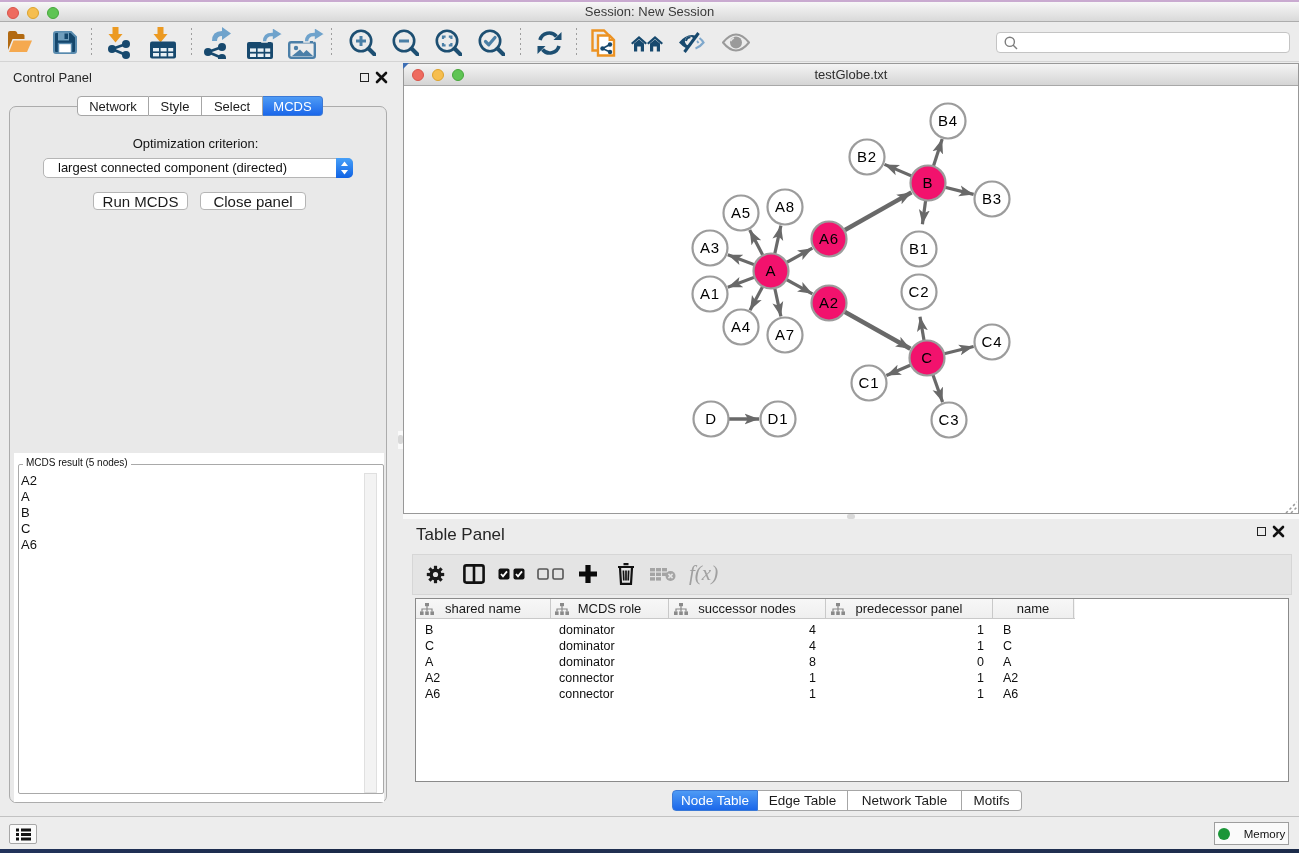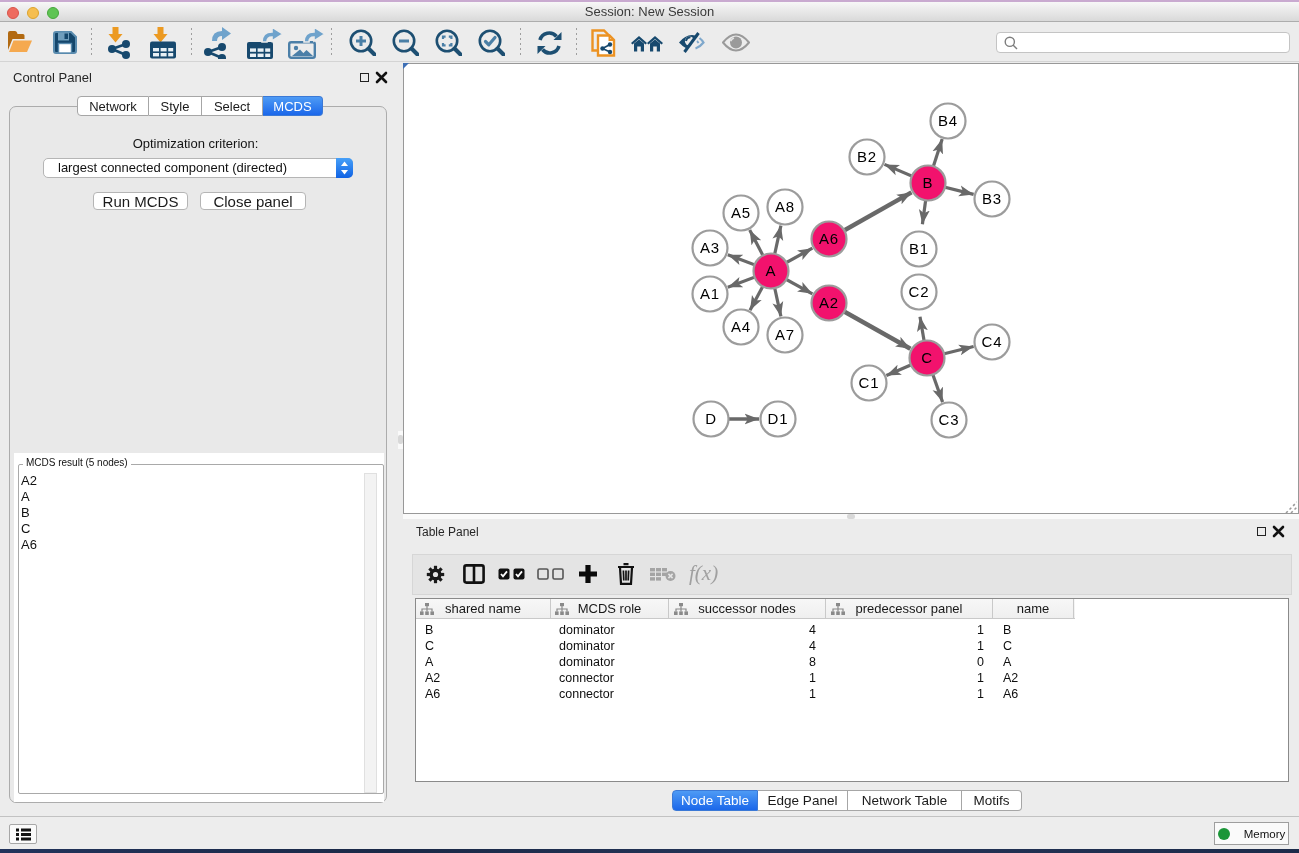--- a/index.html
+++ b/index.html
@@ -49,21 +49,21 @@
 #deskBottom { left:0; top:849px; width:1299px; height:4px; background:linear-gradient(90deg,#22335B,#1A2947 30%,#253559 60%,#1C2B4A); }
 
 #netwin { left:403px; top:63px; width:896px; height:451px; border:1px solid #989898; background:#FFFFFF; }
 #netTitle { left:0; top:0; width:100%; height:22px; background:linear-gradient(#F4F4F4,#D5D5D5); border-bottom:1px solid #A8A8A8; position:absolute; }
 #netTitle .title { width:100%; text-align:center; font-size:13px; color:#2E2E2E; line-height:21px; }
 #hsTrack { left:403px; top:514px; width:896px; height:5px; background:#FAFAFA; }
 #hsThumb { left:847px; top:514px; width:8px; height:5px; background:#D8D8D8; border-radius:2px; }
 #vsTrack { left:398px; top:431px; width:5px; height:18px; background:#FAFAFA; }
 #vsThumb { left:398px; top:435px; width:5px; height:9px; background:#D8D8D8; border-radius:2px; }
 
-#tpTitle { left:416px; top:525px; font-size:12px; color:#262626; }
+#tpTitle { left:416px; top:525px; font-size:17px; color:#262626; }
 #tpBar { left:412px; top:554px; width:880px; height:41px; background:#E4E4E4; border:1px solid #D6D6D6; }
 #tbl { left:415px; top:598px; width:874px; height:184px; border:1px solid #8A8A8A; background:#FFFFFF; }
 #tblHead { position:absolute; left:0; top:0; height:20px; width:659px; background:linear-gradient(#F7F7F7,#EFEFEF); border-bottom:1px solid #C9C9C9; }
 .hcell { position:absolute; top:0; height:19px; border-right:1px solid #C9C9C9; font-size:13px; color:#181818;
   display:flex; align-items:center; justify-content:center; }
 .hico { position:absolute; left:5px; top:4px; }
 .trow { position:absolute; font-size:12.5px; color:#0E0E0E; line-height:16px; }
 .num { text-align:right; }
 </style>
 </head>
@@ -275,20 +275,26 @@
 <div class="abs" id="memBtn">
     <div id="memDot"></div>
     <span>Memory</span>
   </div>
 <div class="abs" id="deskBottom"></div>
 
 <svg class="abs" style="left:403px;top:63px;z-index:3;" width="6" height="6" viewBox="0 0 6 6">
     <path d="M0 0 L6 0 L0 6 Z" fill="#3E6FB5"></path>
   </svg>
 <div class="abs" id="netwin">
+  <div id="netTitle">
+    <div class="abs tl r" style="left:8px;top:5px;"></div>
+    <div class="abs tl y" style="left:28px;top:5px;"></div>
+    <div class="abs tl g" style="left:48px;top:5px;"></div>
+    <div class="title">testGlobe.txt</div>
+  </div>
   <svg class="abs" style="left:1px;top:23px;" width="892" height="427" viewBox="0 0 892 427">
     <defs>
       <marker id="arw" markerUnits="userSpaceOnUse" markerWidth="16" markerHeight="13" refX="14.5" refY="6" orient="auto">
         <path d="M0 0.5 L14.5 6 L0 11.5 L3.5 6 Z" fill="#696969"></path>
       </marker>
     </defs>
     <g stroke="#696969">
       <line x1="366.0" y1="184.0" x2="322.8" y2="167.7" stroke-width="3.2" marker-end="url(#arw)"></line>
       <line x1="366.0" y1="184.0" x2="344.7" y2="142.9" stroke-width="3.2" marker-end="url(#arw)"></line>
       <line x1="366.0" y1="184.0" x2="375.9" y2="138.6" stroke-width="3.2" marker-end="url(#arw)"></line>
@@ -479,16 +485,16 @@
       </svg>
   </div>
   <div class="trow" style="left:9px;top:23px;width:120px;">B<br>C<br>A<br>A2<br>A6</div>
   <div class="trow" style="left:143px;top:23px;width:120px;">dominator<br>dominator<br>dominator<br>connector<br>connector</div>
   <div class="trow num" style="left:300px;top:23px;width:100px;">4<br>4<br>8<br>1<br>1</div>
   <div class="trow num" style="left:468px;top:23px;width:100px;">1<br>1<br>0<br>1<br>1</div>
   <div class="trow" style="left:587px;top:23px;width:80px;">B<br>C<br>A<br>A2<br>A6</div>
 </div>
 <div class="abs seg" style="left:672px;top:790px;height:21px;font-size:13.5px;">
   <div class="s sel" style="width:86px;">Node Table</div>
-  <div class="s" style="width:90px;">Edge Panel</div>
+  <div class="s" style="width:90px;">Edge Table</div>
   <div class="s" style="width:114px;">Network Table</div>
   <div class="s" style="width:60px;">Motifs</div>
 </div>
 
 </body></html>

